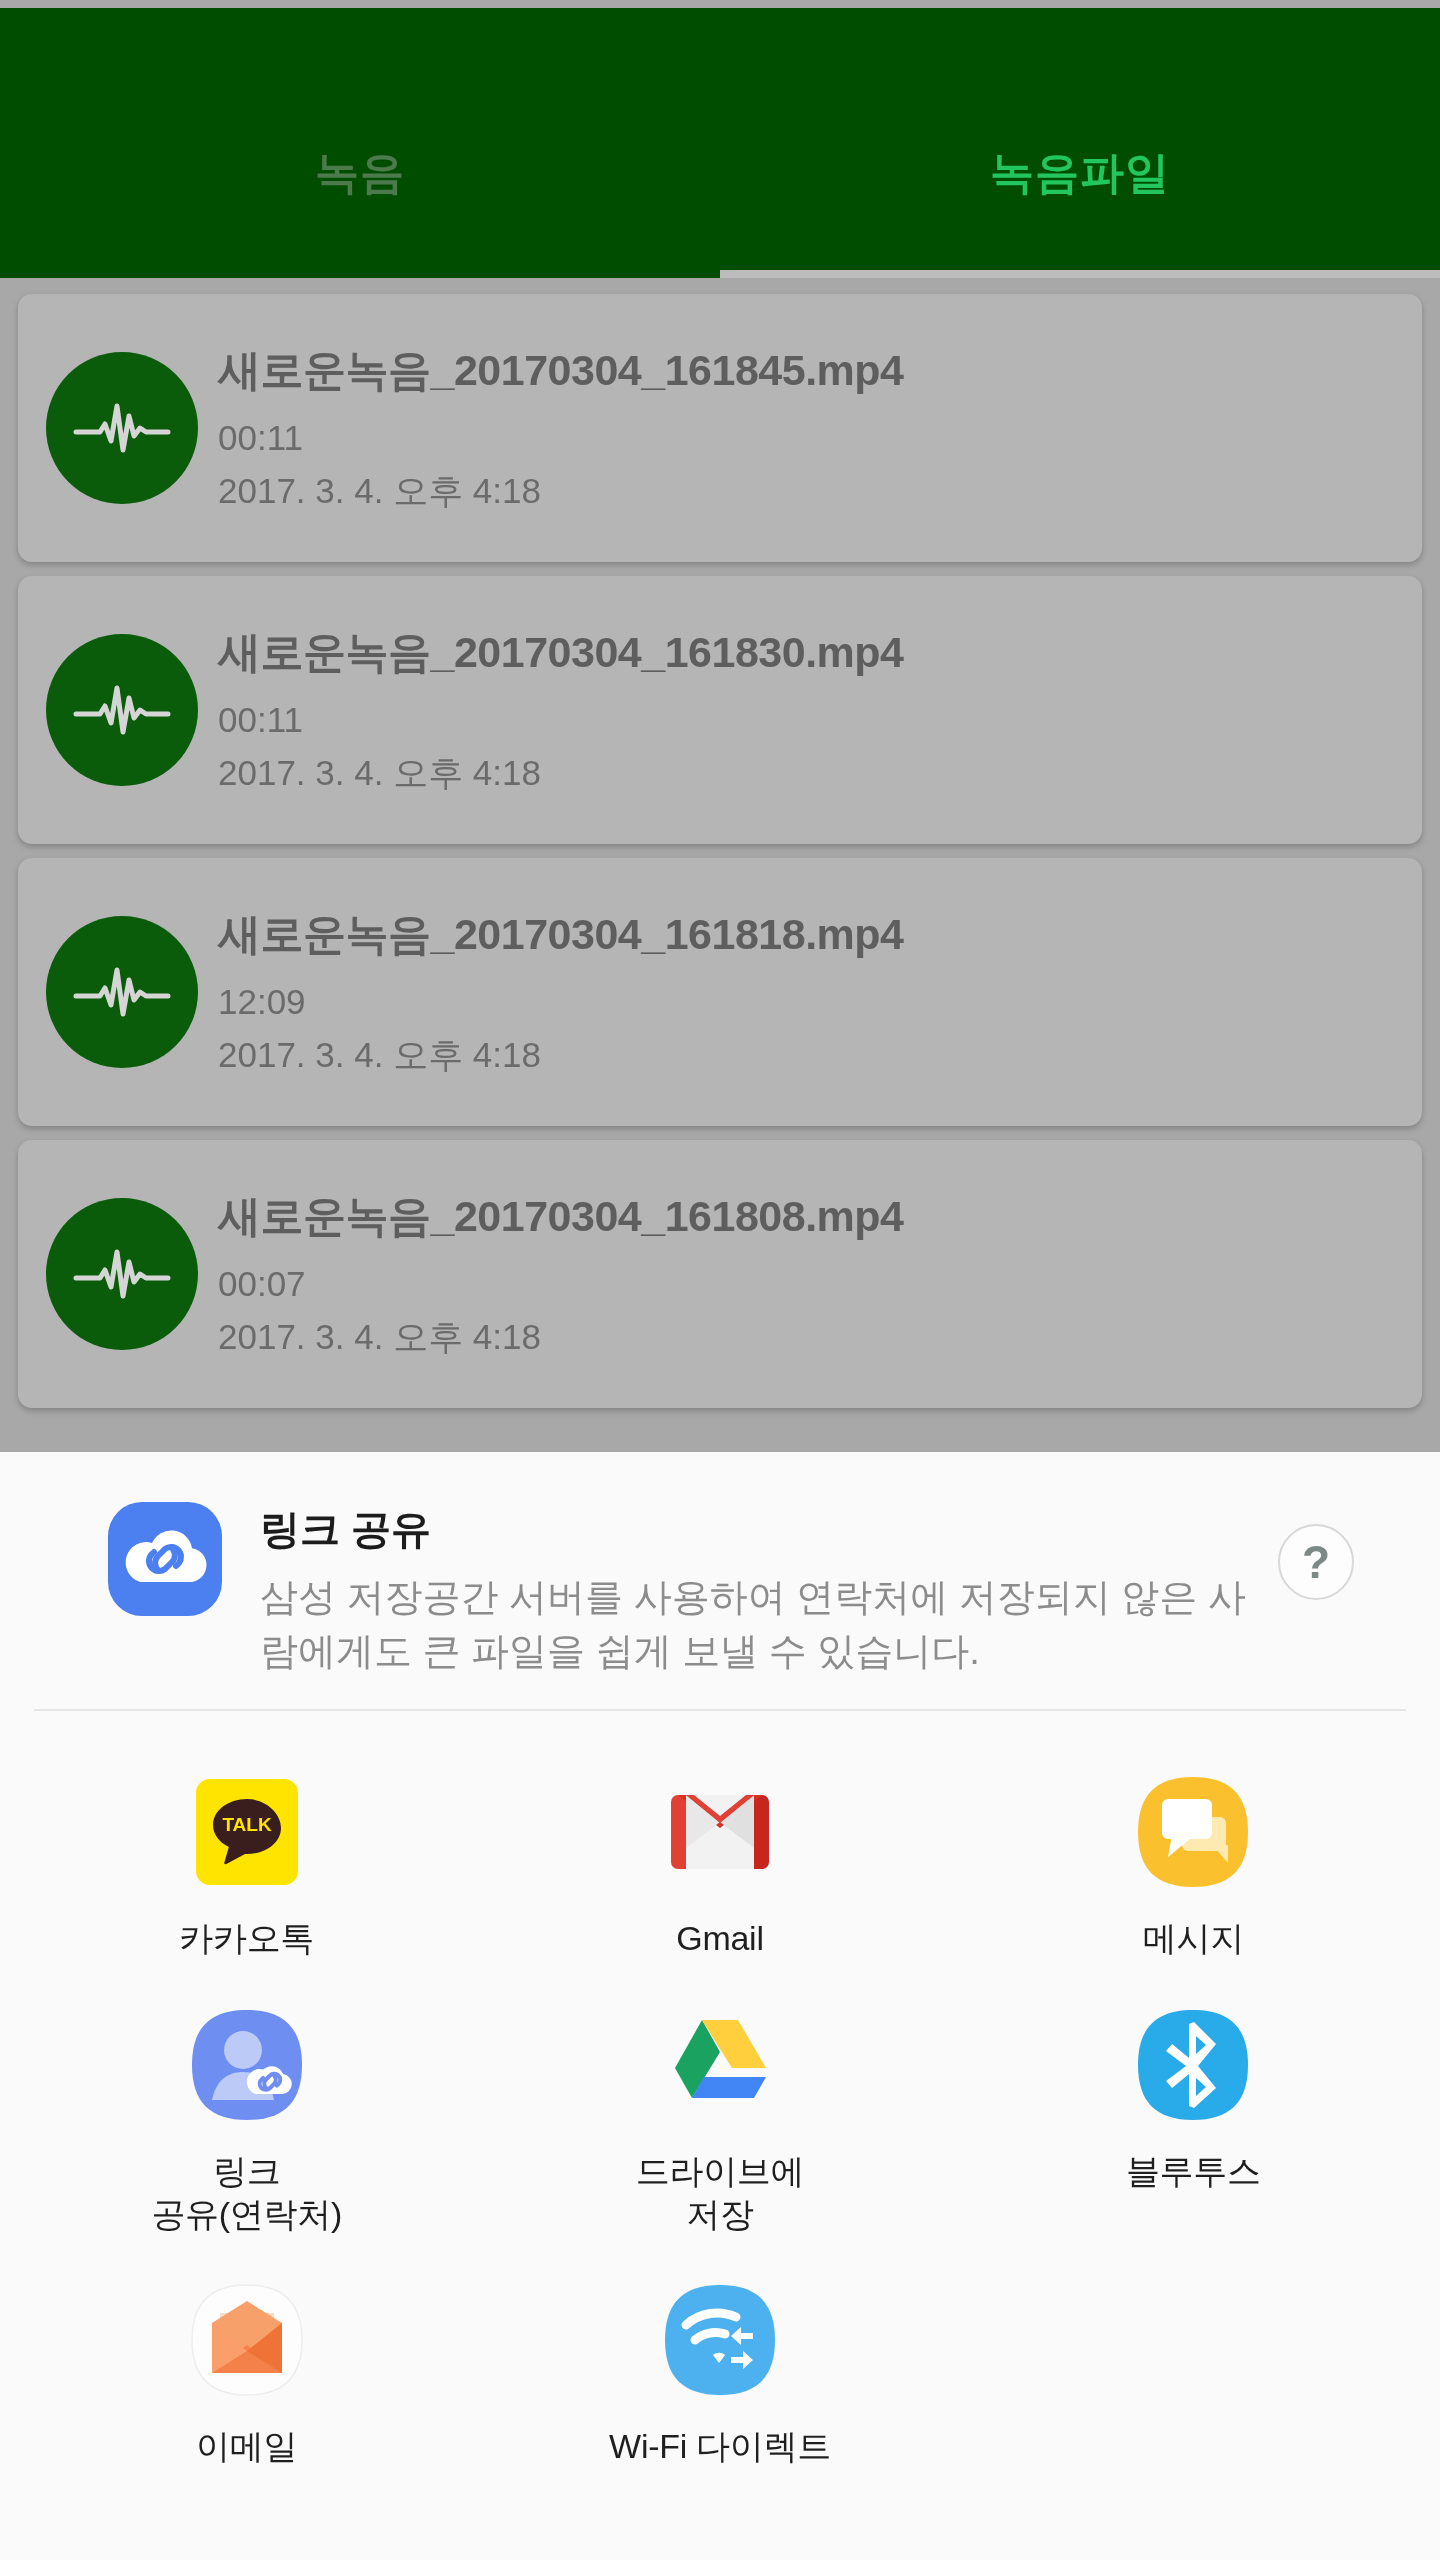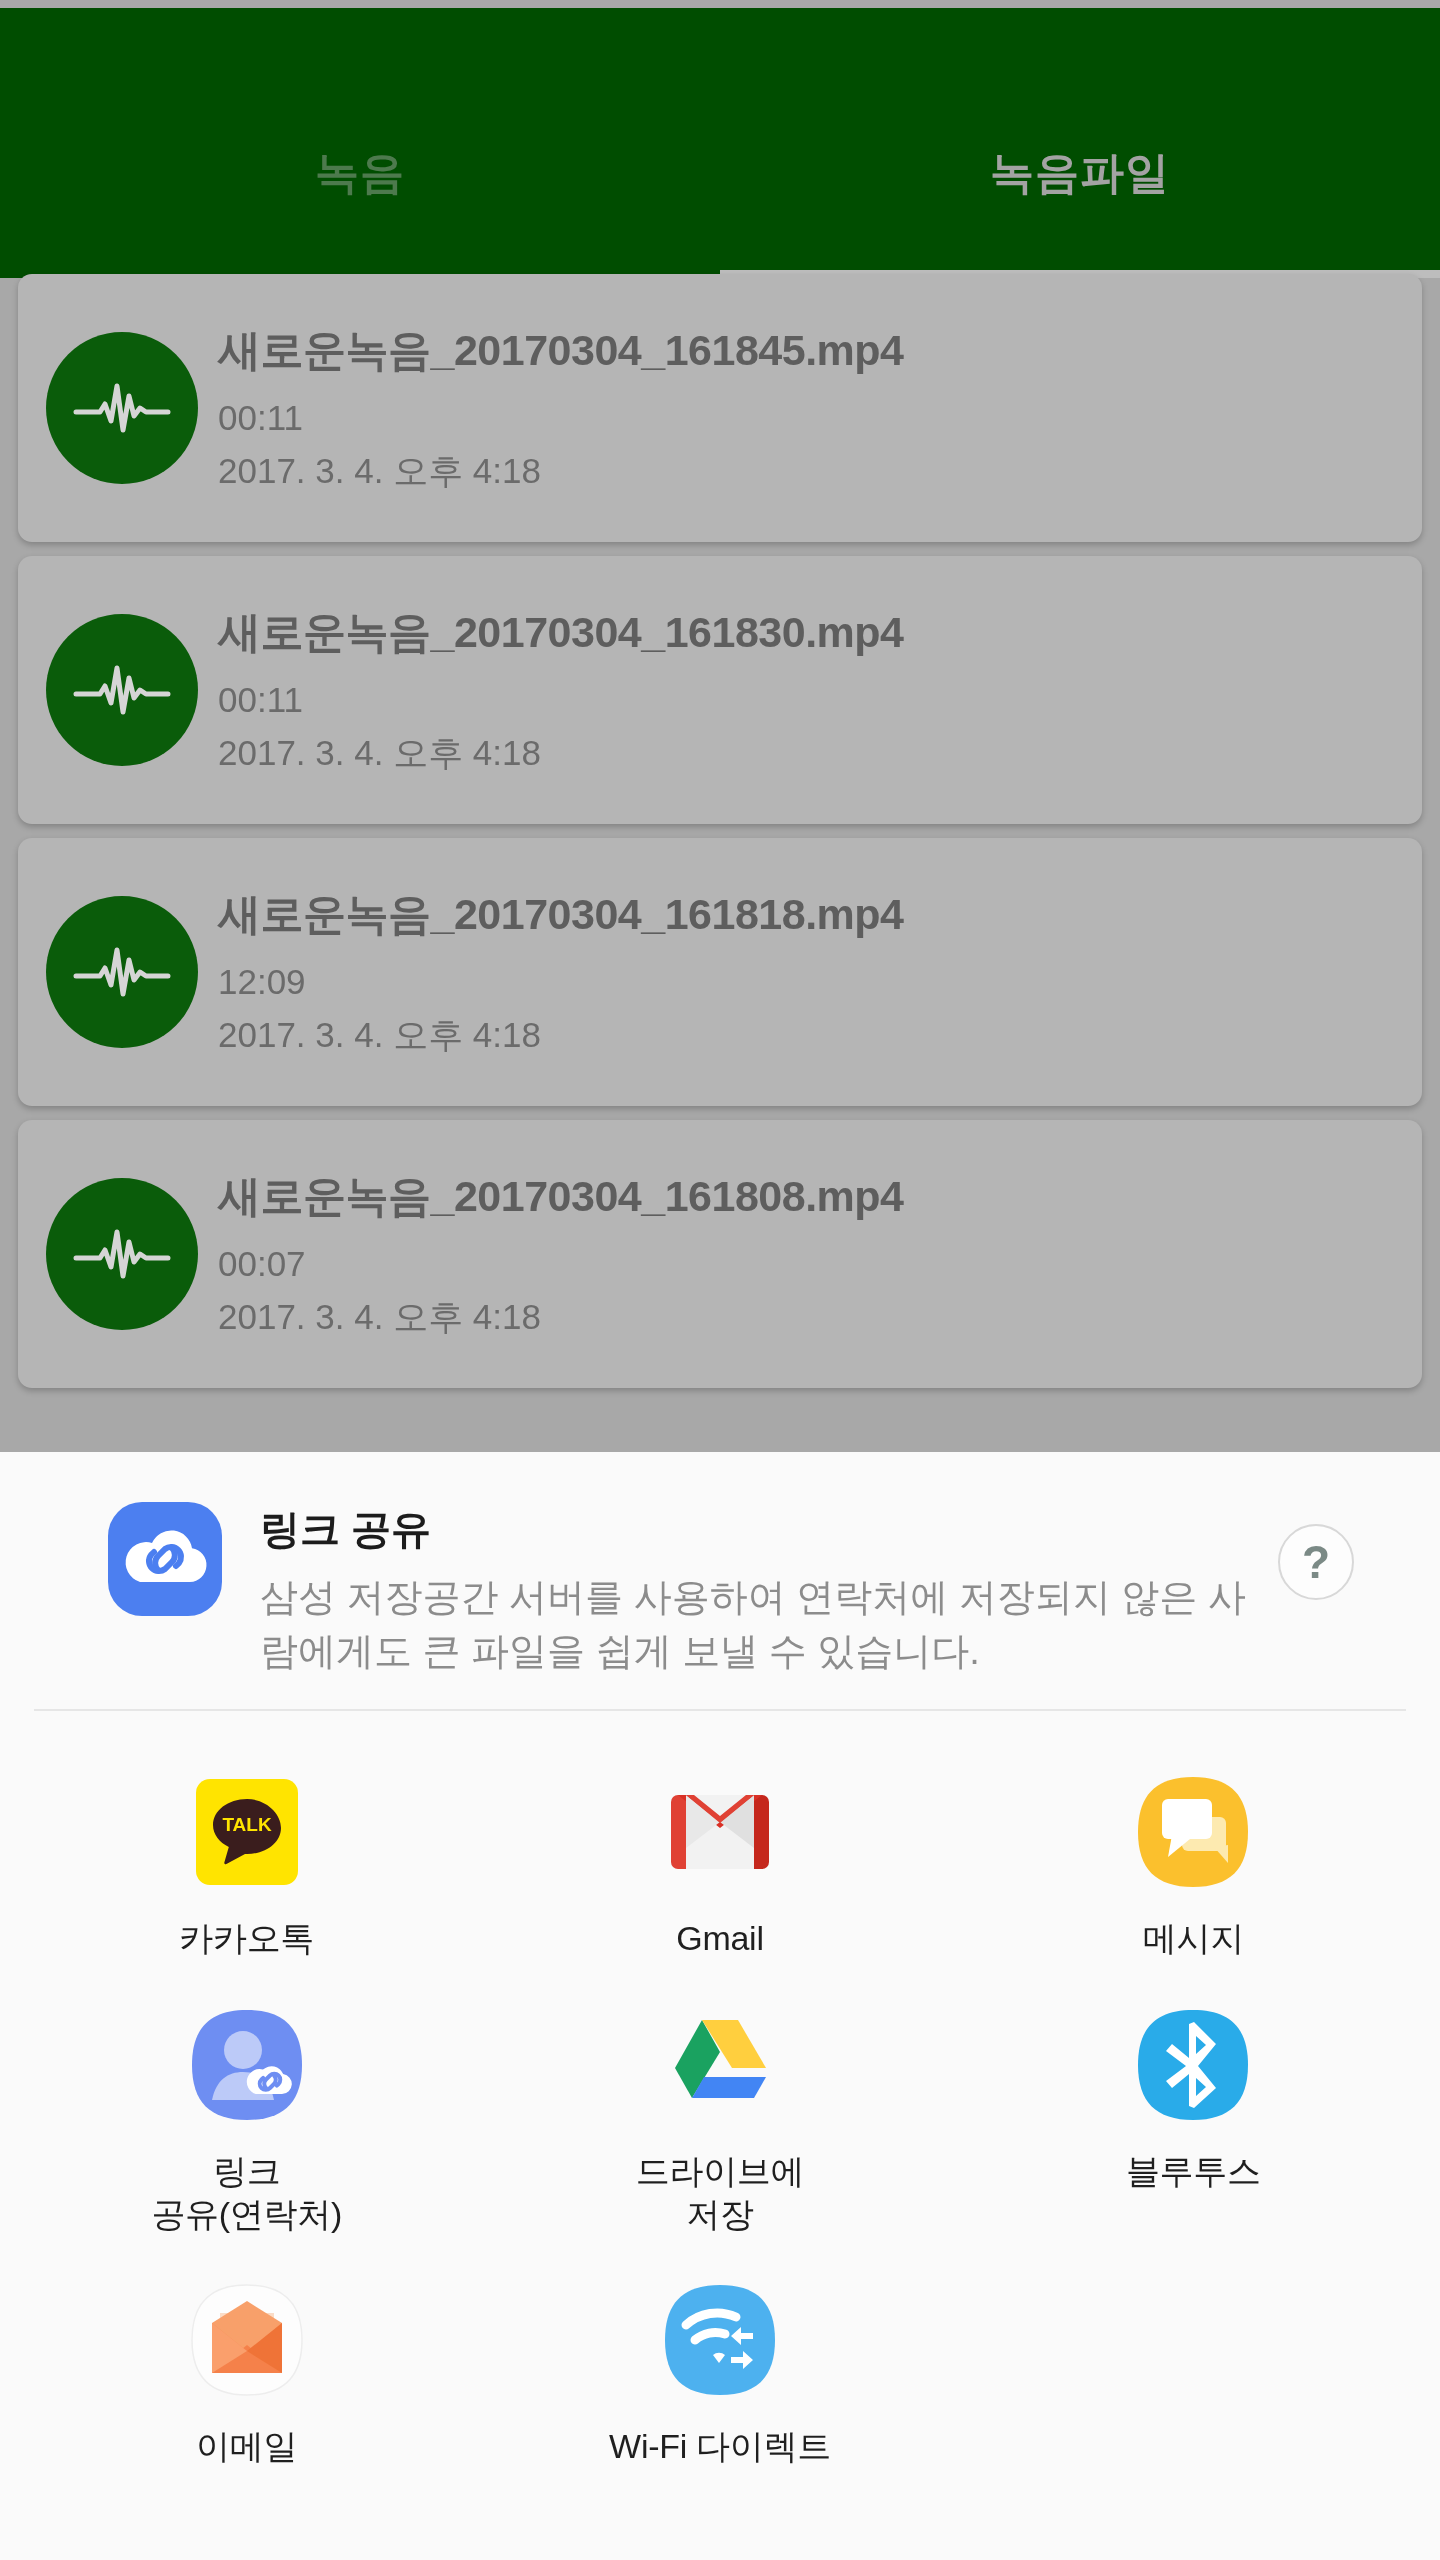--- a/index.html
+++ b/index.html
@@ -16,35 +16,35 @@
     position:absolute; top:8px; left:0; width:1440px; height:270px;
     background:#004d00;
   }
   .tabs { position:absolute; left:0; bottom:0; width:1440px; height:270px; display:flex; }
   .tab {
     flex:1; display:flex; align-items:center; justify-content:center;
     position:relative; height:270px; padding-top:60px;
   }
   .tab-label { font-size:44px; font-weight:bold; letter-spacing:1px; }
   .tab.inactive .tab-label { color:#4d7a4d; }
-  .tab.active .tab-label { color:#a3a3a3;font-family:Liberation Serif, serif; }
+  .tab.active .tab-label { color:#22c55e;font-family:Liberation Serif, serif; }
   .tab-indicator {
     position:absolute; bottom:0; left:0; width:100%; height:8px;
     background:#bdbdbd;
   }
 
   
   .list { position:absolute; top:270px; left:0; width:1440px; height:1185px; overflow:hidden; }
   .rec-card {
     position:relative; margin:6px 18px 14px 18px; height:268px;
     background:#b5b5b5; border-radius:14px;
     box-shadow:0 3px 6px rgba(0,0,0,0.22);
     display:flex; align-items:center;
   }
-  .rec-card:first-child { margin-top:4px;align-items:center; }
+  .rec-card:first-child { margin-top:24px;align-items:center; }
   .rec-icon {
     flex:0 0 auto; width:152px; height:152px; margin-left:28px; margin-right:20px;
     border-radius:50%; background:#0a5c0a;
     display:flex; align-items:center; justify-content:center;
   }
   .rec-icon svg { width:100px; height:72px; display:block; }
   .rec-text { flex:1 1 auto; min-width:0; padding-right:20px; }
   .rec-name {
     font-size:43px; color:#5e5e5e; font-weight:bold; white-space:nowrap;
     letter-spacing:-0.5px; margin-bottom:18px;

